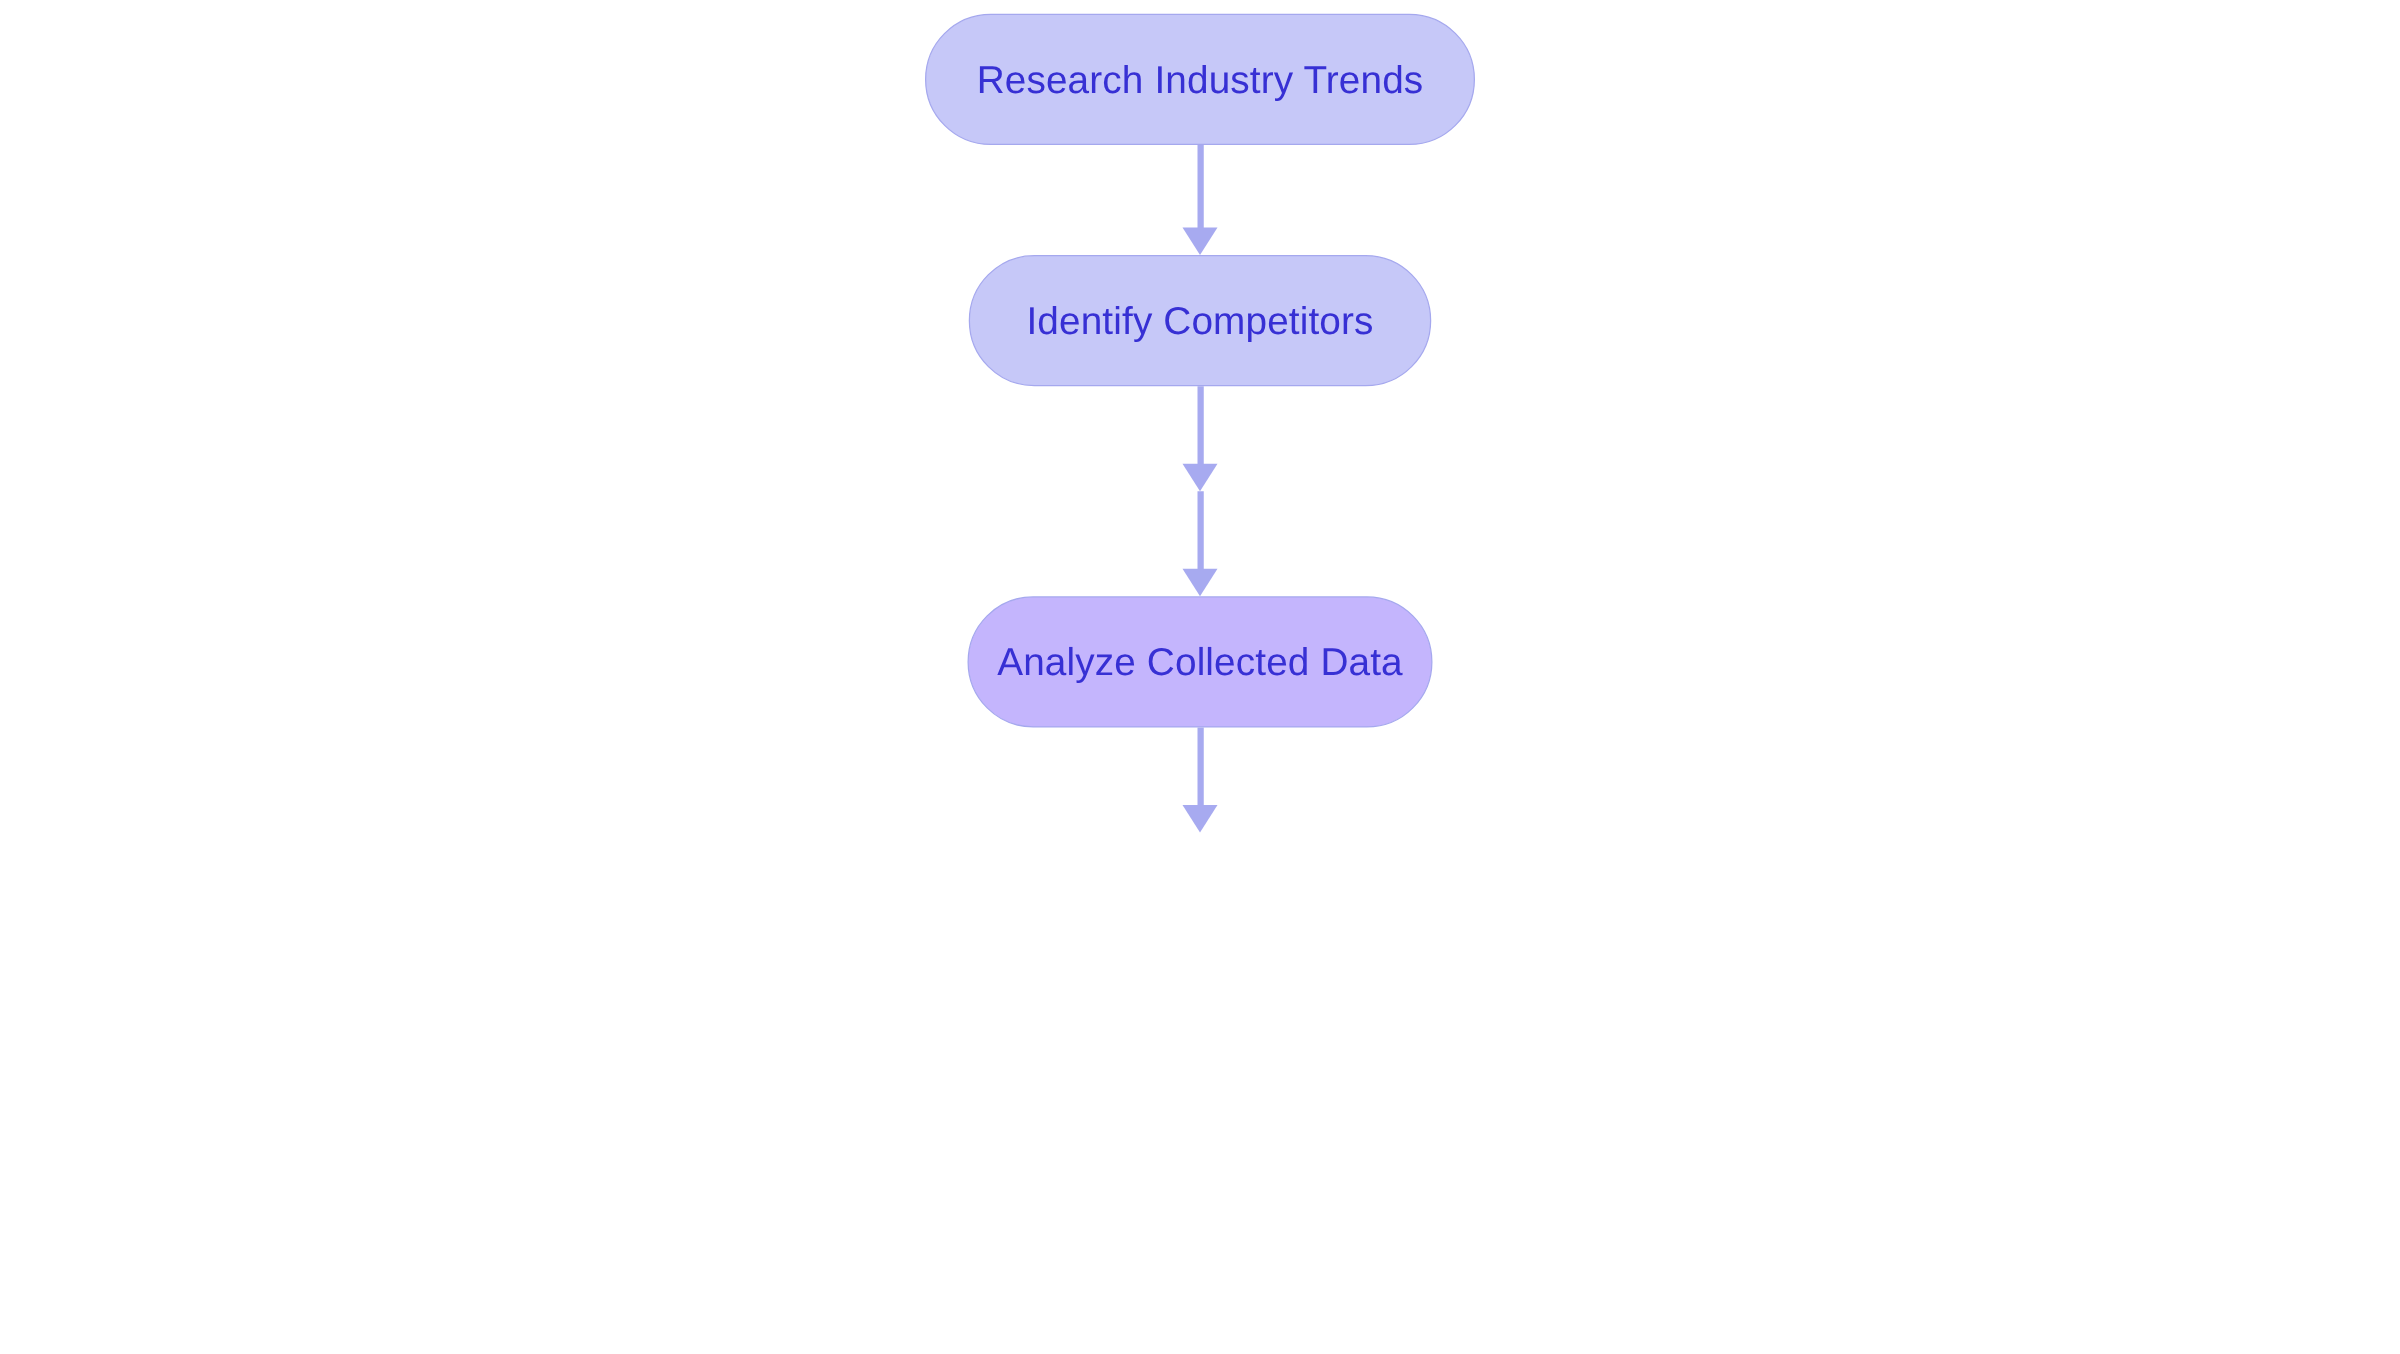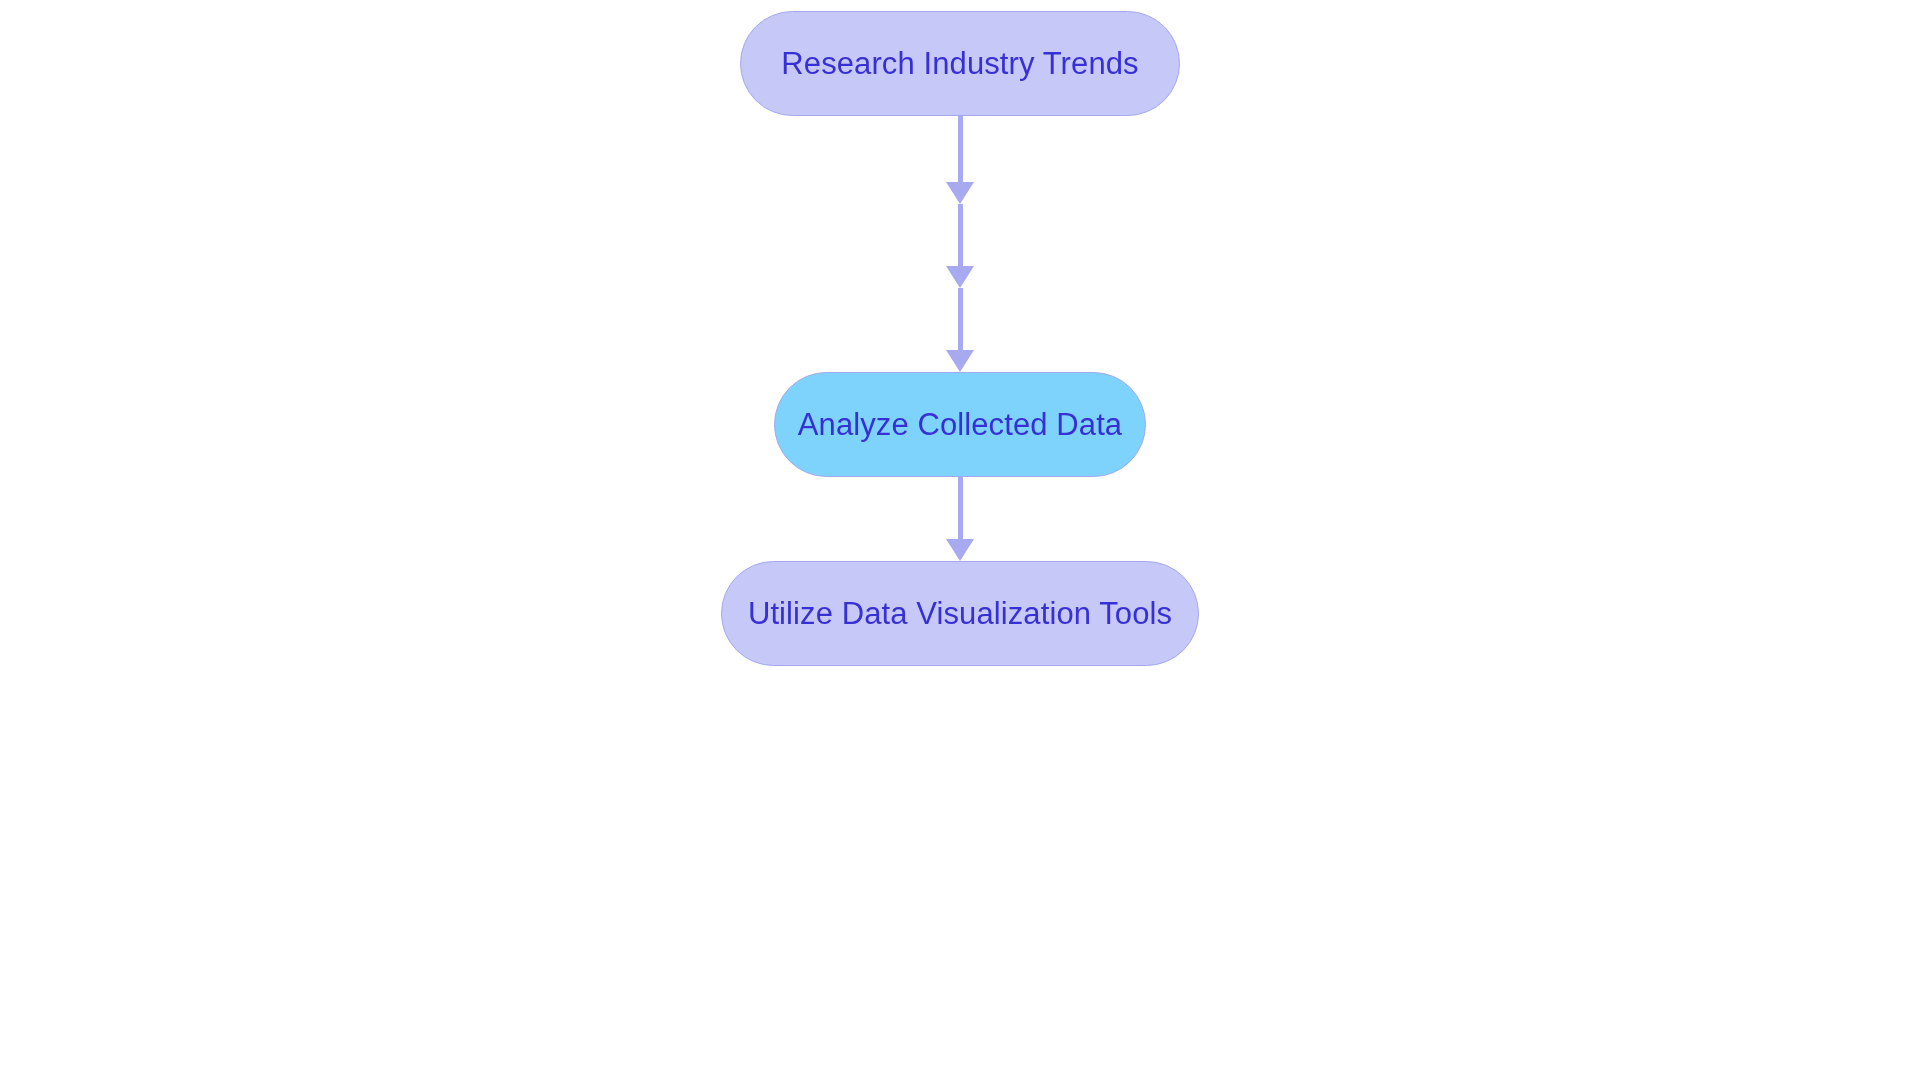--- a/index.html
+++ b/index.html
@@ -103,39 +103,39 @@
 
     <div class="node w-1" style="background: rgb(198, 200, 248); border-color: rgb(165, 168, 238);">
       <span class="node-label" style="color: rgb(55, 48, 212);">Research Industry Trends</span>
     </div>
 
     <div class="connector gap-1">
       <div class="connector-shaft" style="background: rgb(167, 170, 240);"></div>
       <div class="connector-head" style="border-top-color: rgb(167, 170, 240);"></div>
     </div>
 
+    <div class="node w-2" style="background: rgb(198, 200, 248); border-color: rgb(165, 168, 238);">
+      <span class="node-label" style="color: rgb(55, 48, 212);">Identify Competitors</span>
+    </div>
 
     <div class="connector gap-2">
       <div class="connector-shaft" style="background: rgb(167, 170, 240);"></div>
       <div class="connector-head" style="border-top-color: rgb(167, 170, 240);"></div>
     </div>
 
 
     <div class="connector gap-3">
       <div class="connector-shaft" style="background: rgb(167, 170, 240);"></div>
       <div class="connector-head" style="border-top-color: rgb(167, 170, 240);"></div>
     </div>
 
-    <div class="node w-4" style="background: #7dd3fc; border-color: rgb(165, 168, 238);">
+    <div class="node w-4" style="background: #c4b5fd; border-color: rgb(165, 168, 238);">
       <span class="node-label" style="color: rgb(55, 48, 212);">Analyze Collected Data</span>
     </div>
 
     <div class="connector gap-4">
       <div class="connector-shaft" style="background: rgb(167, 170, 240);"></div>
       <div class="connector-head" style="border-top-color: rgb(167, 170, 240);"></div>
     </div>
 
-    <div class="node w-5" style="background: rgb(198, 200, 248); border-color: rgb(165, 168, 238);">
-      <span class="node-label" style="color: rgb(55, 48, 212);">Utilize Data Visualization Tools</span>
-    </div>
 
   </div>
 </div>
 
 </body></html>

